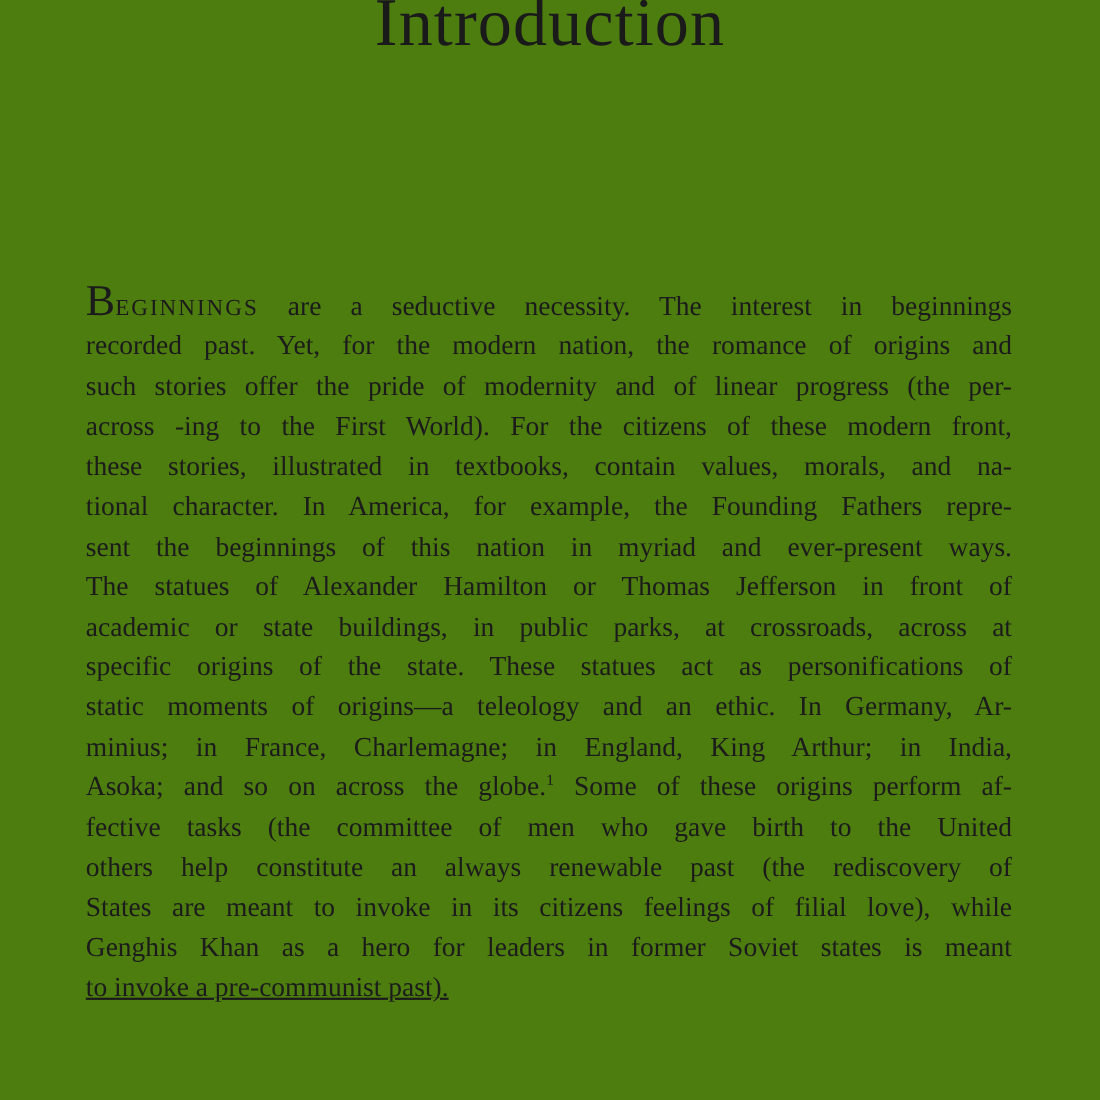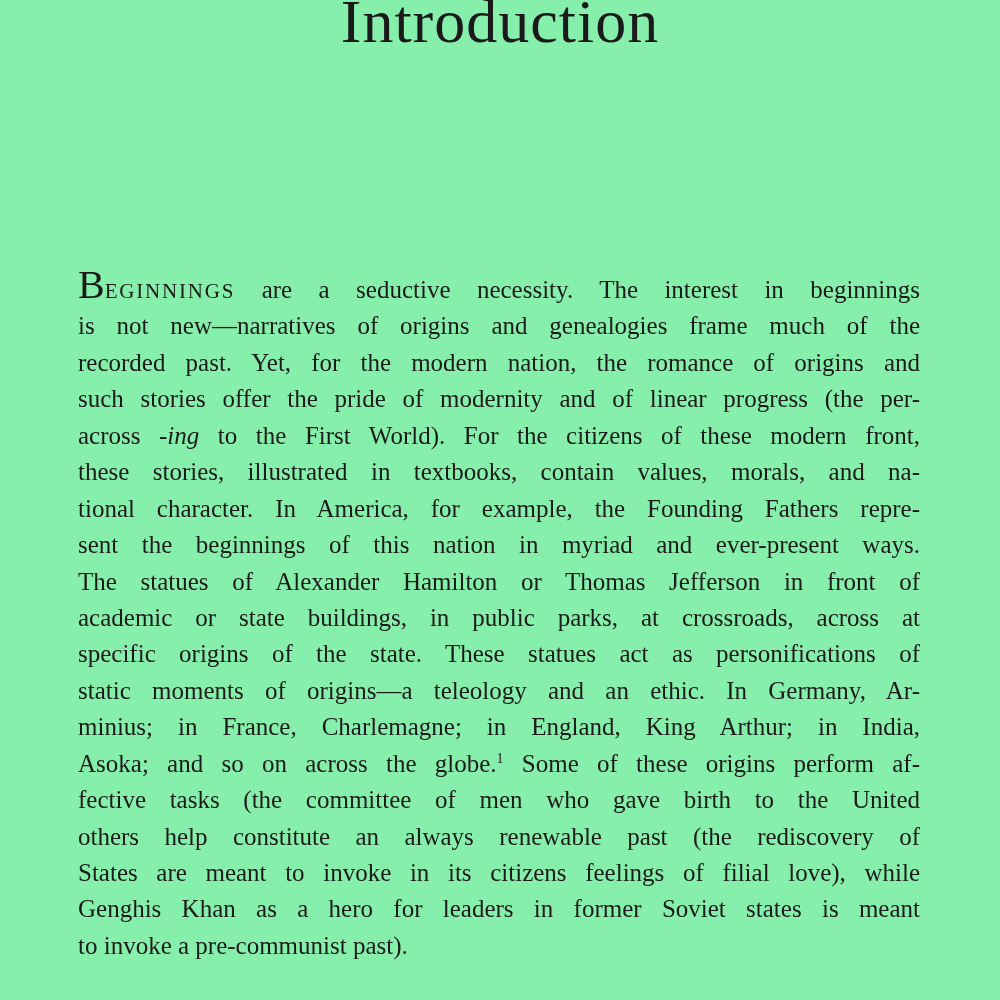--- a/index.html
+++ b/index.html
@@ -4,89 +4,88 @@
 <style>
   html, body {
     margin: 0;
     padding: 0;
     background: #ffffff;
   }
   .page {
     position: relative;
     width: 1000px;
     height: 1000px;
-    background: #86efac;
+    background: #4d7c0f;
     overflow: hidden;
     font-family: "Liberation Serif", serif;
     color: #1a1a1a;
   }
   .chapter-title {
     position: absolute;
     top: -10px;
     left: 0;
     width: 100%;
     margin: 0;
     text-align: center;
     font-family: "Liberation Serif", serif;
     font-weight: 400;
     font-size: 62px;
     line-height: 1.0;
     letter-spacing: 1px;
     color: #1a1a1a;
   }
   .body-text {
     position: absolute;
-    top: 272px;
+    top: 261px;
     left: 78px;
     width: 842px;
     font-size: 25px;
     line-height: 36.45px;
     color: #1b1b1b;
   }
   .line {
     text-align: justify;
     text-align-last: justify;
     white-space: normal;
     height: 36.45px;
     overflow: visible;
   }
   .line.last {
     text-align: left;
     text-align-last: left;
+    text-decoration: underline;
   }
   .init-cap {
     font-size: 40px;
     line-height: 1px;
   }
   .small-caps {
     font-size: 21px;
     letter-spacing: 1.8px;
     line-height: 1px;
   }
   .it {
-    font-style: italic;
   }
   sup.fn {
     font-size: 14px;
     line-height: 0;
     vertical-align: 9px;
   }
 </style>
 </head>
 <body>
 
 <div class="page">
 
   <h1 class="chapter-title">Introduction</h1>
 
   <div class="body-text">
 
     <div class="line"><span class="init-cap">B</span><span class="small-caps">EGINNINGS</span><span> are a seductive necessity. The interest in beginnings</span></div>
 
-    <div class="line">is not new—narratives of origins and genealogies frame much of the</div>
     <div class="line">recorded past. Yet, for the modern nation, the romance of origins and</div>
     <div class="line">such stories offer the pride of modernity and of linear progress (the per-</div>
 
     <div class="line"><span>across -</span><span class="it">ing</span><span> to the First World). For the citizens of these modern front,</span></div>
 
     <div class="line">these stories, illustrated in textbooks, contain values, morals, and na-</div>
     <div class="line">tional character. In America, for example, the Founding Fathers repre-</div>
     <div class="line">sent the beginnings of this nation in myriad and ever-present ways.</div>
     <div class="line">The statues of Alexander Hamilton or Thomas Jefferson in front of</div>
     <div class="line">academic or state buildings, in public parks, at crossroads, across at</div>

